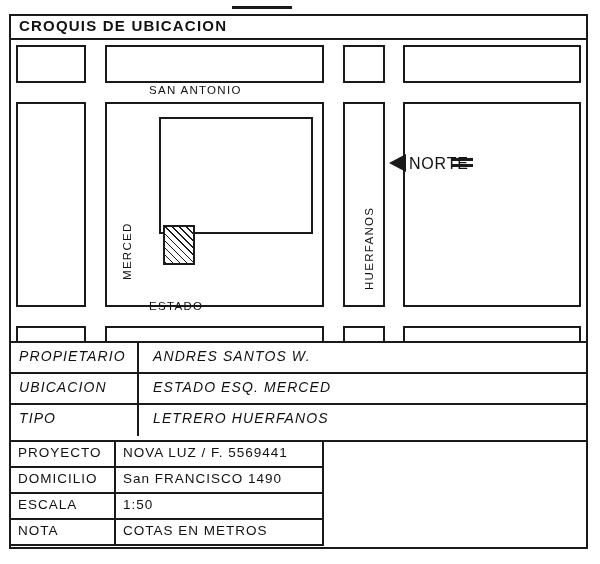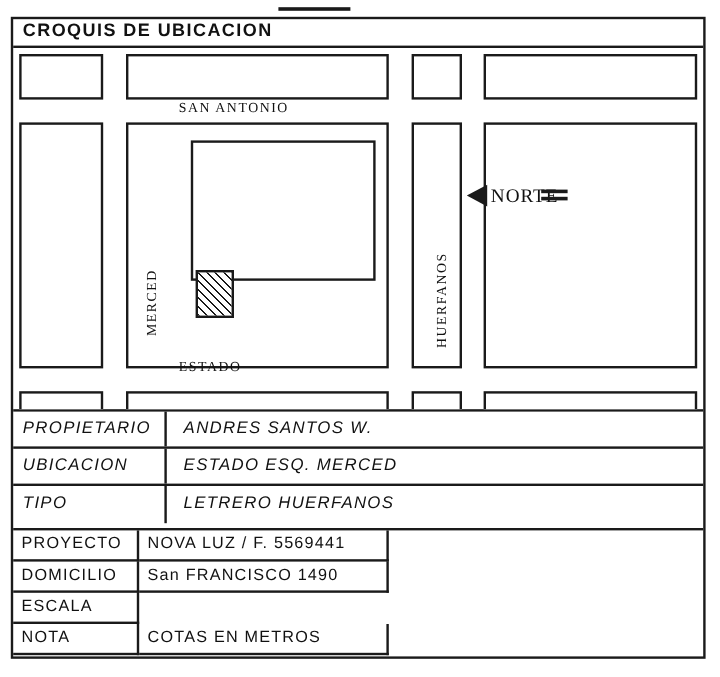--- a/index.html
+++ b/index.html
@@ -67,21 +67,20 @@
   
   .map {
     position: absolute;
     left: 11px;
     top: 40px;
     width: 575px;
     height: 303px;
     overflow: hidden;
     border-bottom: 2px solid #1a1a1a;
     box-sizing: border-box;
-    font-family: Liberation Serif, serif;
   }
 
   
   .blk {
     position: absolute;
     border: 2px solid #1a1a1a;
     box-sizing: border-box;
     background: #ffffff;
   }
 
@@ -343,20 +342,23 @@
       </div>
       <div class="cellv">
         <span>San FRANCISCO  1490</span>
       </div>
     </div>
 
     <div class="lower-row">
       <div class="cellk">
         <span>ESCALA</span>
       </div>
+      <div class="cellv">
+        <span>1:50</span>
+      </div>
     </div>
 
     <div class="lower-row">
       <div class="cellk">
         <span>NOTA</span>
       </div>
       <div class="cellv">
         <span>COTAS  EN  METROS</span>
       </div>
     </div>

